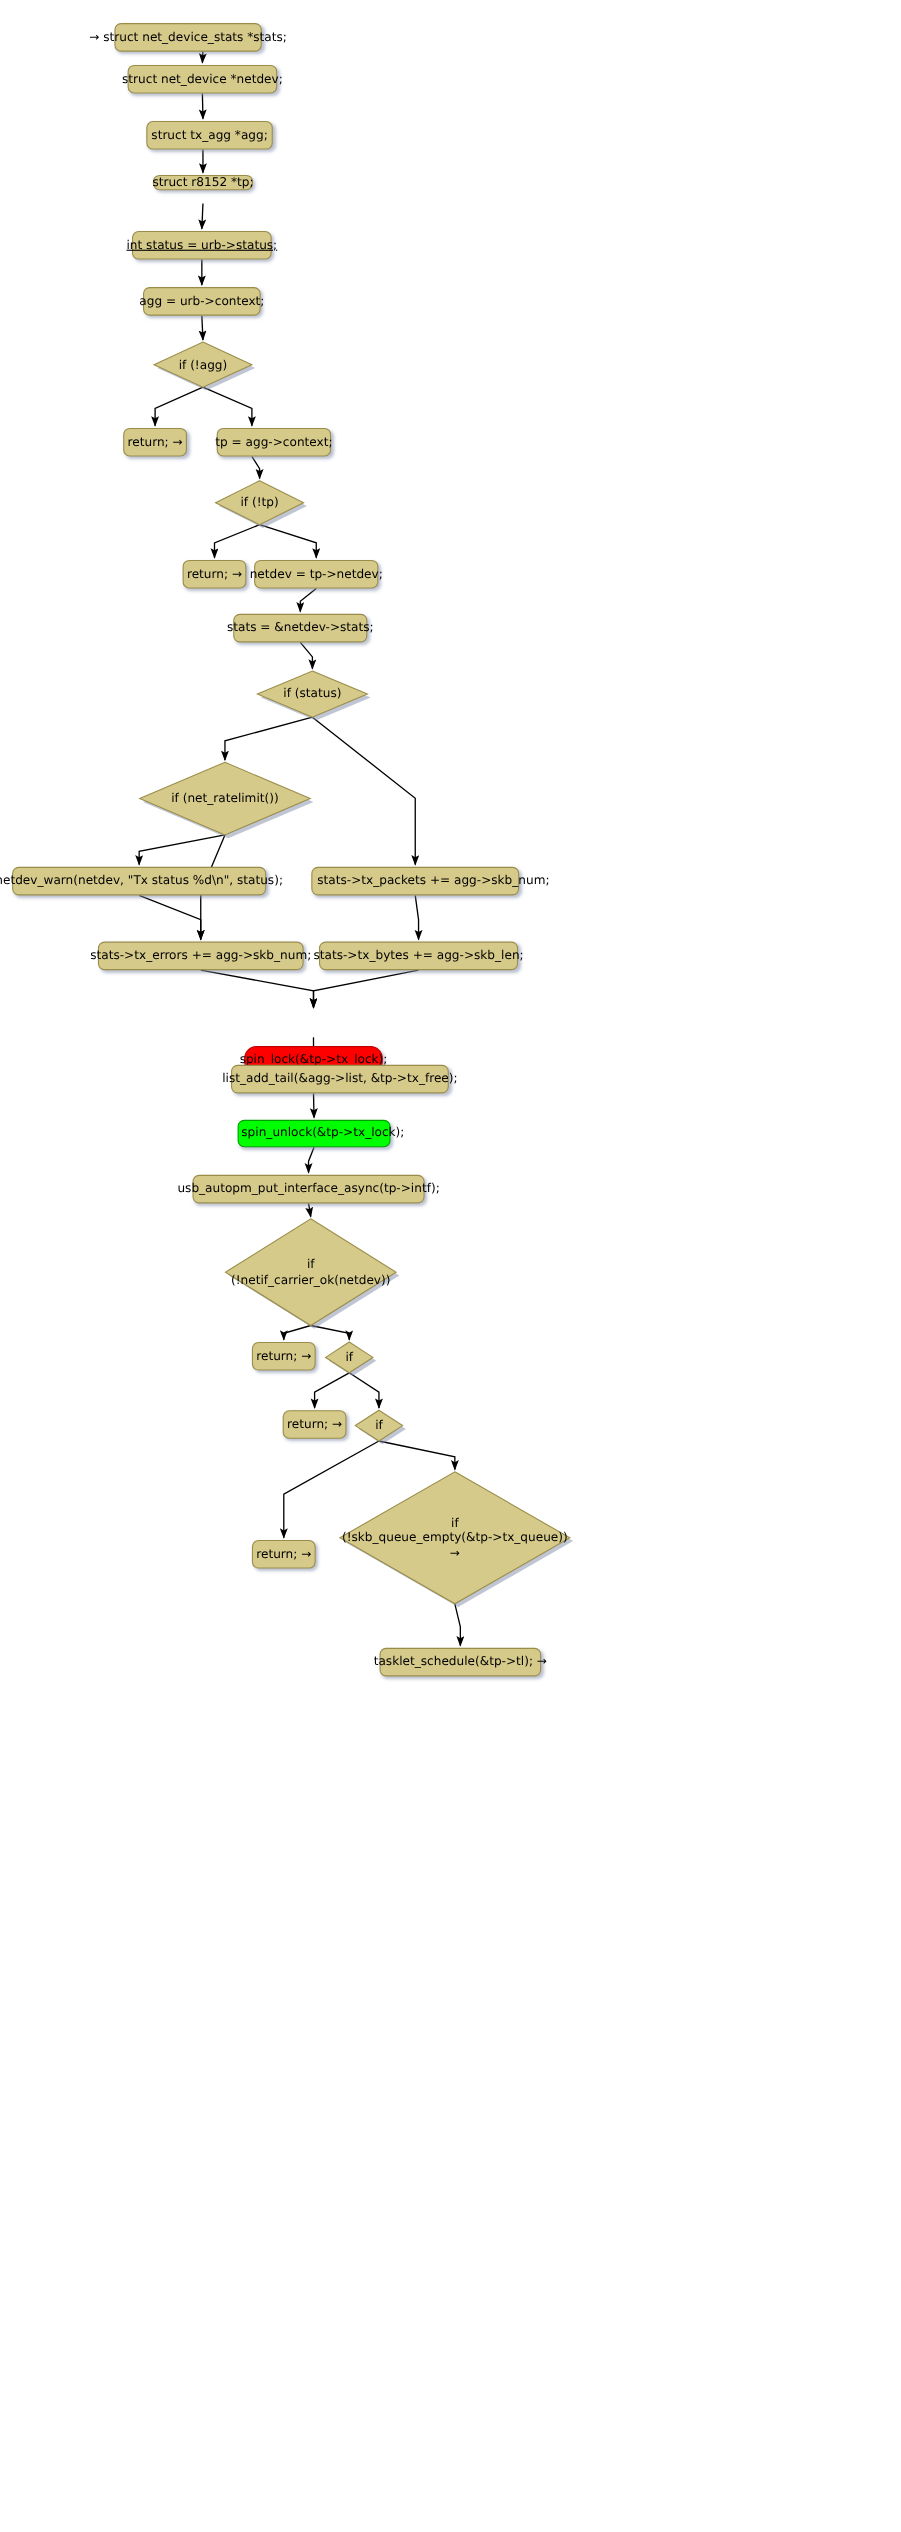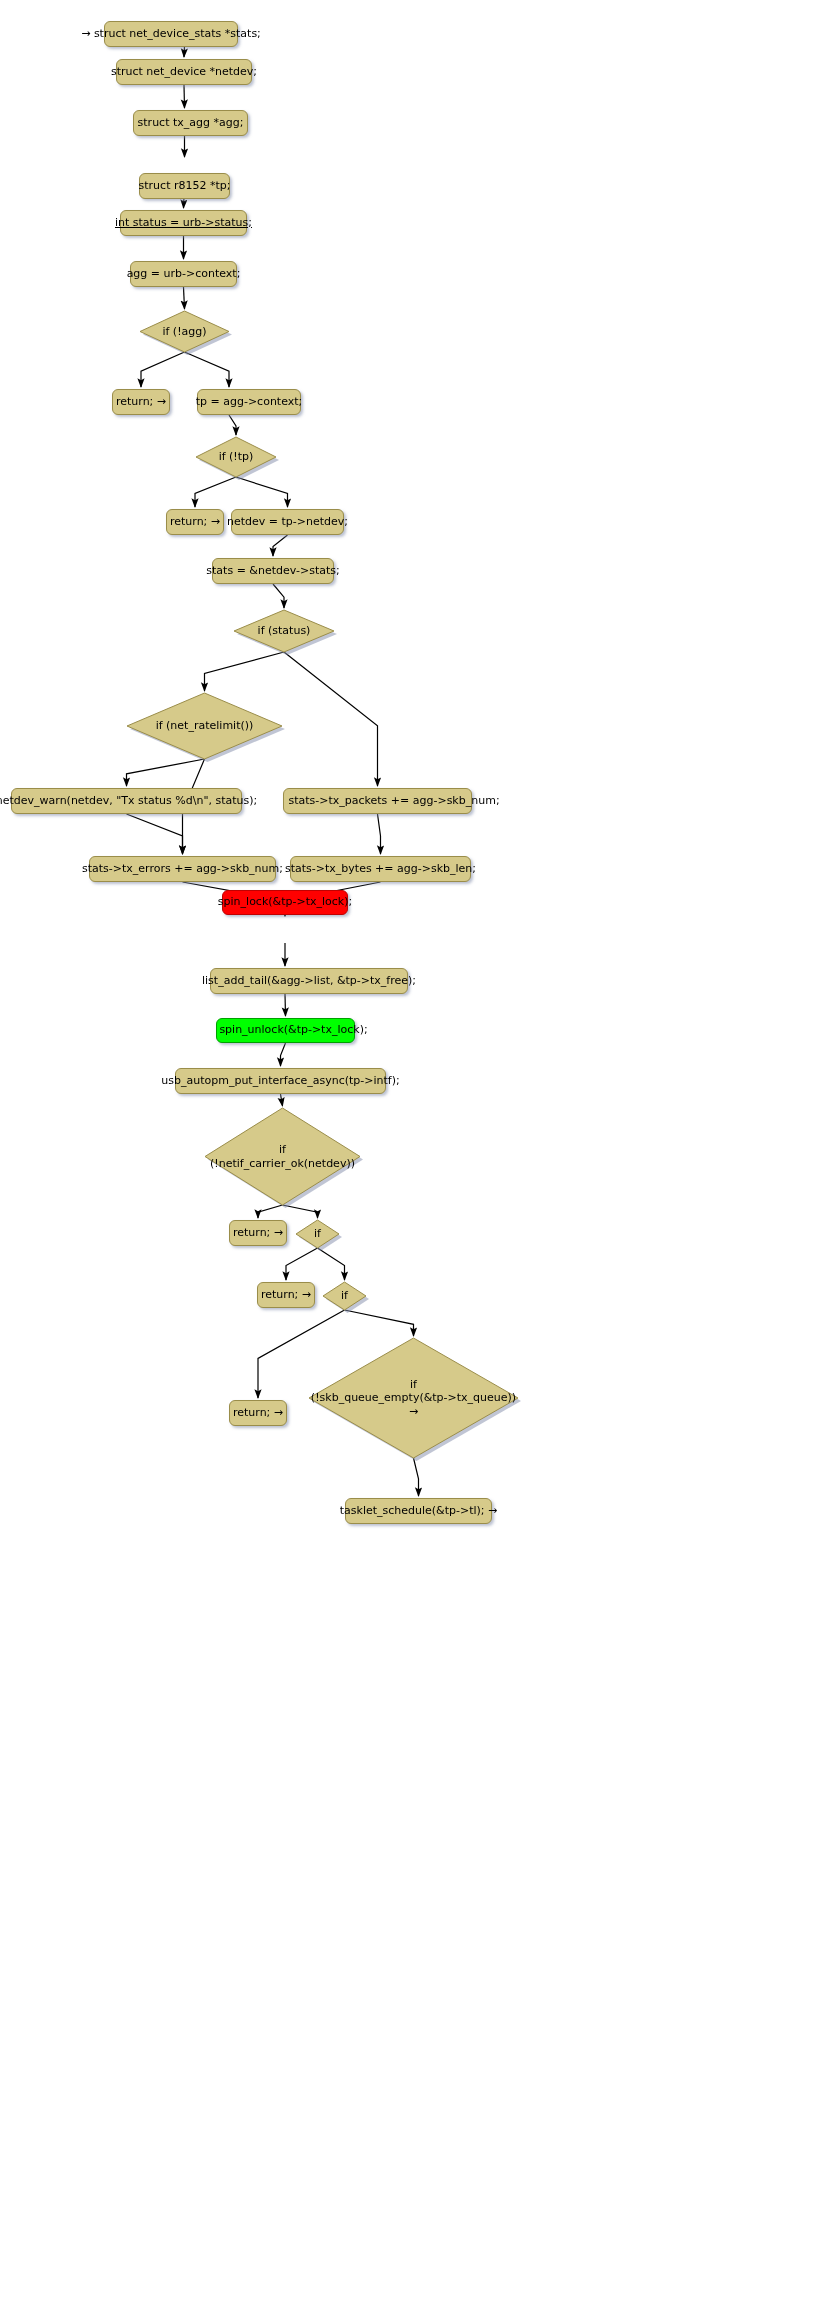--- a/index.html
+++ b/index.html
@@ -123,21 +123,21 @@
         <path d="M317.5,1248 L344.5,1265.6 L344.5,1280"></path>
         <path d="M344.5,1310 L258,1358.4 L258,1398"></path>
         <path d="M344.5,1310 L413.5,1324.3 L413.5,1336"></path>
         <path d="M413.5,1458 L418.5,1478.9 L418.5,1496"></path>
       </g>
   </svg>
   <div id="nodes">
       <div class="node rect" style="left: 104px; top: 8px; width: 134px; height: 26px; margin-top: 13px;">→ struct net_device_stats *stats;</div>
       <div class="node rect" style="left: 116px; top: 59px; width: 136px; height: 26px;">struct net_device *netdev;</div>
       <div class="node rect" style="left: 133px; top: 110px; width: 115px; height: 26px;">struct tx_agg *agg;</div>
-      <div class="node rect" style="left: 139px; top: 173px; width: 91px; height: 26px;">struct r8152 *tp;</div>
+      <div class="node rect" style="left: 139px; top: 159px; width: 91px; height: 14px;">struct r8152 *tp;</div>
       <div class="node rect" style="left: 120px; top: 210px; width: 127px; height: 26px; text-decoration: underline;">int status = urb-&gt;status;</div>
       <div class="node rect" style="left: 130px; top: 261px; width: 107px; height: 26px;">agg = urb-&gt;context;</div>
       <div class="diamond-wrap" style="left: 140px; top: 311px; width: 89px; height: 41px;">
         <svg width="93" height="45">
           <polygon points="47.5,3 92,23.5 47.5,44 3,23.5" fill="rgba(130,140,170,0.5)"></polygon>
           <polygon points="44.5,0 89,20.5 44.5,41 0,20.5" fill="#D6CA8A" stroke="#9A8D4A" stroke-width="1"></polygon>
         </svg>
         <div class="diamond-label">if (!agg)</div>
       </div>
       <div class="node rect" style="left: 112px; top: 389px; width: 58px; height: 26px;">return; →</div>
@@ -163,21 +163,21 @@
         <svg width="159" height="70">
           <polygon points="80.5,3 158,36 80.5,69 3,36" fill="rgba(130,140,170,0.5)"></polygon>
           <polygon points="77.5,0 155,33 77.5,66 0,33" fill="#D6CA8A" stroke="#9A8D4A" stroke-width="1"></polygon>
         </svg>
         <div class="diamond-label">if (net_ratelimit())</div>
       </div>
       <div class="node rect" style="left: 11px; top: 788px; width: 231px; height: 26px;">netdev_warn(netdev, "Tx status %d\n", status);</div>
       <div class="node rect" style="left: 283px; top: 788px; width: 189px; height: 26px; padding-left: 41px;">stats-&gt;tx_packets += agg-&gt;skb_num;</div>
       <div class="node rect" style="left: 89px; top: 856px; width: 187px; height: 26px;">stats-&gt;tx_errors += agg-&gt;skb_num;</div>
       <div class="node rect" style="left: 290px; top: 856px; width: 181px; height: 26px;">stats-&gt;tx_bytes += agg-&gt;skb_len;</div>
-      <div class="node rect hl-red" style="left: 222px; top: 890px; width: 126px; height: 25px;">spin_lock(&amp;tp-&gt;tx_lock);</div>
+      <div class="node rect hl-red" style="left: 222px; top: 951px; width: 126px; height: 25px; border-radius: 11px;">spin_lock(&amp;tp-&gt;tx_lock);</div>
       <div class="node rect" style="left: 186px; top: 968px; width: 198px; height: 26px; margin-left: 24px;">list_add_tail(&amp;agg-&gt;list, &amp;tp-&gt;tx_free);</div>
       <div class="node rect hl-green" style="left: 216px; top: 1018px; width: 139px; height: 25px;">spin_unlock(&amp;tp-&gt;tx_lock);</div>
       <div class="node rect" style="left: 175px; top: 1068px; width: 211px; height: 26px;">usb_autopm_put_interface_async(tp-&gt;intf);</div>
       <div class="diamond-wrap" style="left: 205px; top: 1108px; width: 155px; height: 97px;">
         <svg width="159" height="101">
           <polygon points="80.5,3 158,51.5 80.5,100 3,51.5" fill="rgba(130,140,170,0.5)"></polygon>
           <polygon points="77.5,0 155,48.5 77.5,97 0,48.5" fill="#D6CA8A" stroke="#9A8D4A" stroke-width="1"></polygon>
         </svg>
         <div class="diamond-label">if
 (!netif_carrier_ok(netdev))</div>

